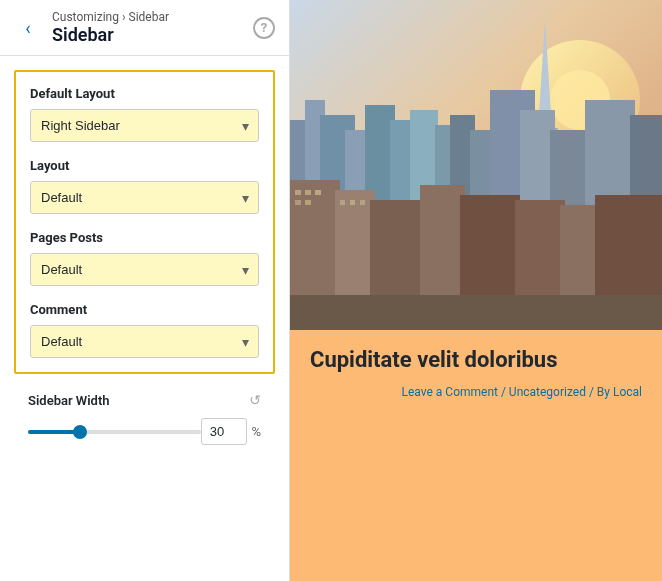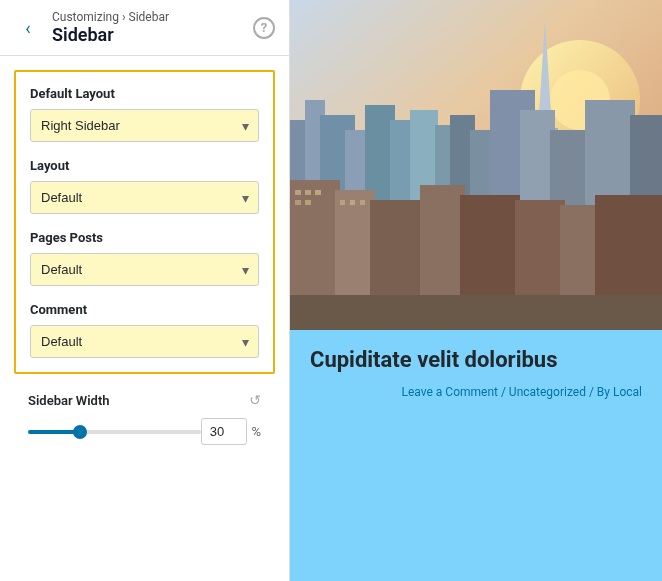--- a/index.html
+++ b/index.html
@@ -236,21 +236,21 @@
     }
 
     
     .city-svg {
       width: 100%;
       height: 100%;
     }
 
     .preview-text-area {
       padding: 16px 20px 14px 20px;
-      background: #7dd3fc;
+      background: #fdba74;
       flex: 1;
     }
 
     .article-title {
       font-size: 22px;
       font-weight: 700;
       color: #23282d;
       margin-bottom: 8px;
       line-height: 1.3;
     }

